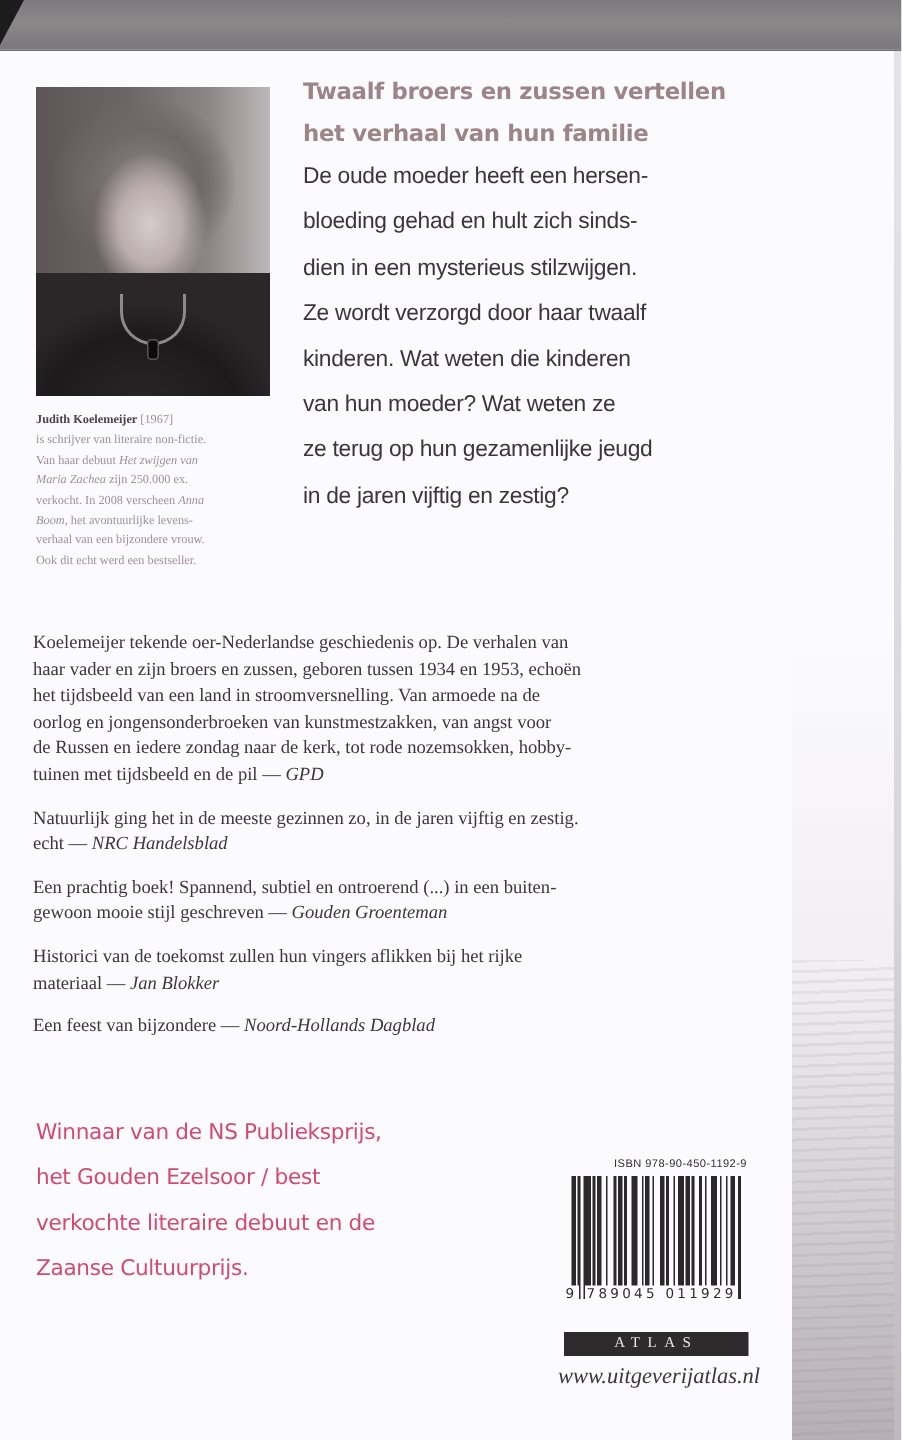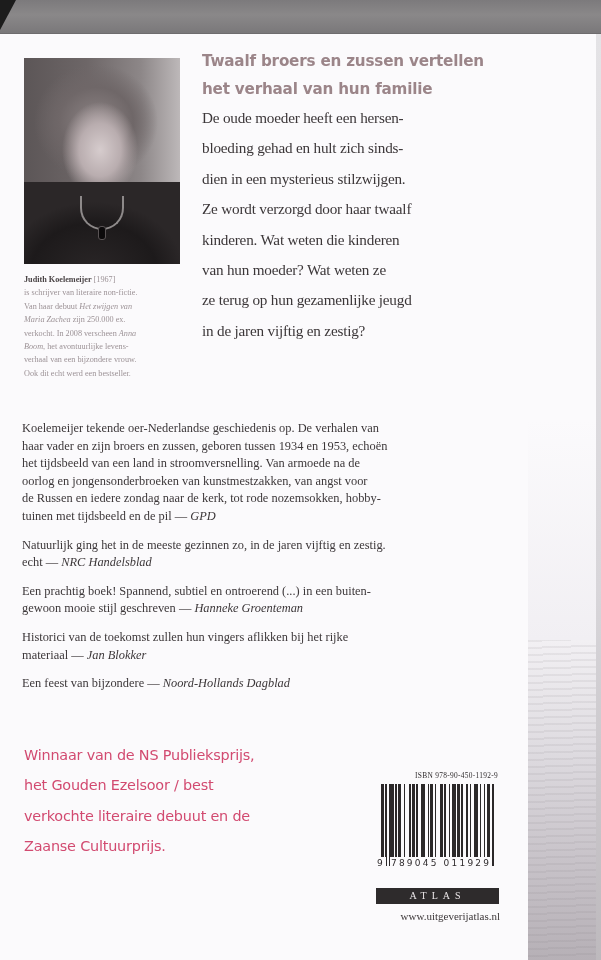--- a/index.html
+++ b/index.html
@@ -67,21 +67,21 @@
     .it { font-style: italic; }
 
     .headline {
       position: absolute; left: 202px; top: 47px; width: 300px;
       font-family: "DejaVu Sans", sans-serif; font-weight: bold;
       font-size: 15.2px; line-height: 28px; color: #9b8589;
       letter-spacing: -0.2px;
     }
     .intro {
       position: absolute; left: 202px; top: 103px; width: 300px;
-      font-family: Liberation Serif, serif;
+      font-family: Liberation Sans, sans-serif;
       font-size: 15.2px; line-height: 30.4px; color: #3b3638;
       letter-spacing: -0.2px;
     }
     .intro-line { display: block; white-space: nowrap; }
 
     .reviews {
       position: absolute; left: 22px; top: 420px; width: 500px;
       font-family: "Liberation Serif", serif; font-size: 12.4px;
       line-height: 17.6px; color: #3c3739;
     }
@@ -93,21 +93,21 @@
       position: absolute; left: 24px; top: 740px; width: 330px;
       font-family: "DejaVu Sans", sans-serif; font-size: 14.4px;
       line-height: 30.4px; color: #d24a70; letter-spacing: -0.2px;
     }
     .award-line { display: block; white-space: nowrap; }
 
     .barcode-wrap {
       position: absolute; left: 376px; top: 770px; width: 122px;
     }
     .isbn-label {
-      font-family: Liberation Serif, serif; font-size: 7.4px;
+      font-family: Liberation Sans, sans-serif; font-size: 7.4px;
       color: #2f2b2d; letter-spacing: 0.3px; text-align: right; padding-right: 0px;
       height: 11px; line-height: 11px;
     }
     .bars {
       margin-top: 3px; height: 82px; width: 116px; margin-left: 5px;
       display: flex; align-items: stretch;
     }
     .bar { height: 100%; }
     .bar-digits {
       font-family: "DejaVu Sans", sans-serif; font-size: 9px; color: #2f2b2d;
@@ -118,21 +118,21 @@
     .digits-rest { position: absolute; left: 14px; top: 0; background: #fbfafc; padding: 0 1px; }
 
     .atlas-logo {
       position: absolute; left: 376px; top: 888px; width: 123px; height: 16px;
       background: #2e2b2c; color: #eae6e8; text-align: center;
       font-family: "Liberation Serif", serif; font-size: 10px; line-height: 16px;
       letter-spacing: 5px;
     }
     .website {
       position: absolute; left: 372px; top: 910px; width: 128px; text-align: right;
-      font-family: "Liberation Serif", serif; font-size: 11px; color: #3c3739;
+      font-family: "Liberation Serif", serif; font-size: 15px; color: #3c3739; font-style: italic;
     }
   </style>
 </head>
 <body>
 
 <div class="top-band"></div>
 <div class="top-corner"></div>
 
 <div class="cover"></div>
 <div class="right-edge"></div>
@@ -183,21 +183,21 @@
     <span class="review-line">oorlog en jongensonderbroeken van kunstmestzakken, van angst voor</span>
     <span class="review-line">de Russen en iedere zondag naar de kerk, tot rode nozemsokken, hobby-</span>
     <span class="review-line"><span>tuinen met tijdsbeeld en de pil — </span><span class="review-source">GPD</span></span>
   </div>
   <div class="review">
     <span class="review-line">Natuurlijk ging het in de meeste gezinnen zo, in de jaren vijftig en zestig.</span>
     <span class="review-line"><span>echt — </span><span class="review-source">NRC Handelsblad</span></span>
   </div>
   <div class="review">
     <span class="review-line">Een prachtig boek! Spannend, subtiel en ontroerend (...) in een buiten-</span>
-    <span class="review-line"><span>gewoon mooie stijl geschreven — </span><span class="review-source">Hanneke Groenteman</span></span>
+    <span class="review-line"><span>gewoon mooie stijl geschreven — </span><span class="review-source">Gouden Groenteman</span></span>
   </div>
   <div class="review">
     <span class="review-line">Historici van de toekomst zullen hun vingers aflikken bij het rijke</span>
     <span class="review-line"><span>materiaal — </span><span class="review-source">Jan Blokker</span></span>
   </div>
   <div class="review">
     <span class="review-line"><span>Een feest van bijzondere — </span><span class="review-source">Noord-Hollands Dagblad</span></span>
   </div>
 </div>
 

